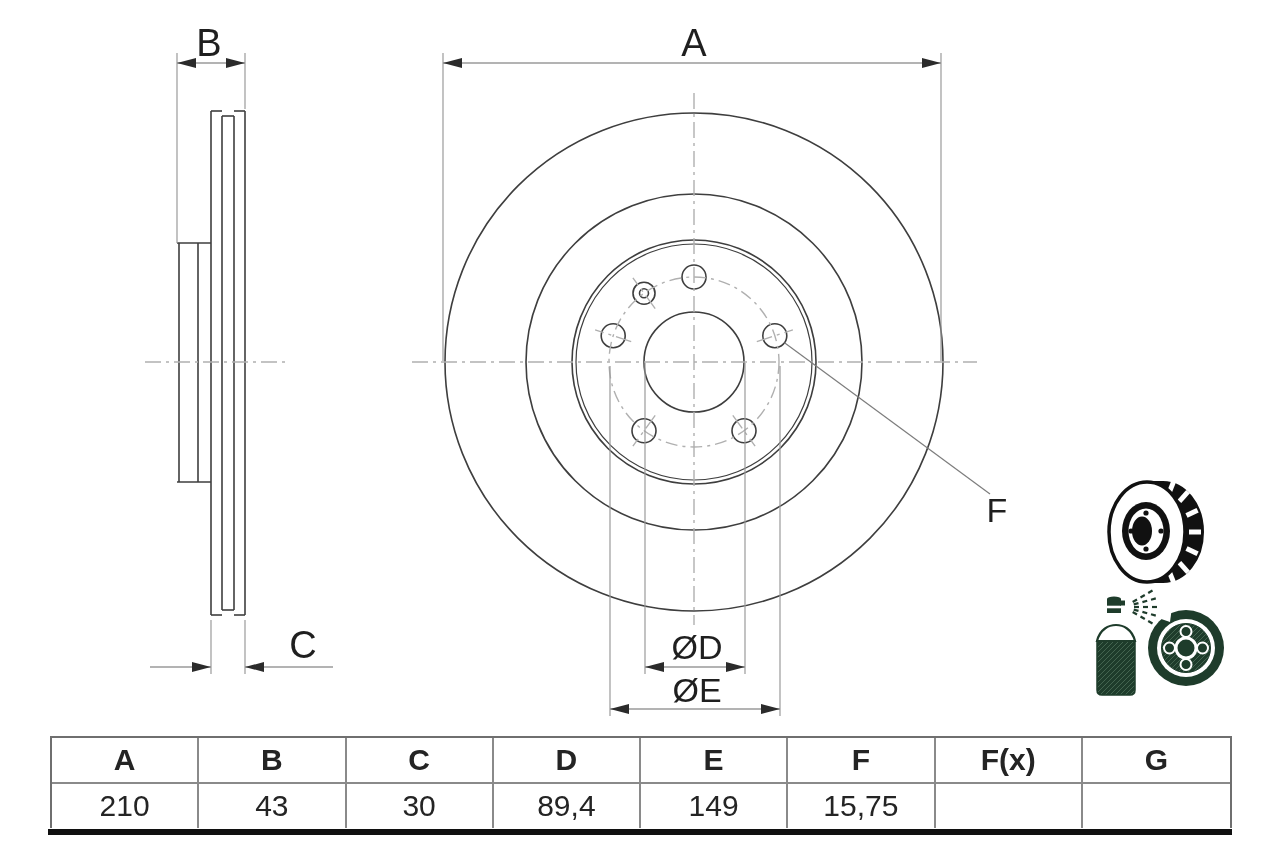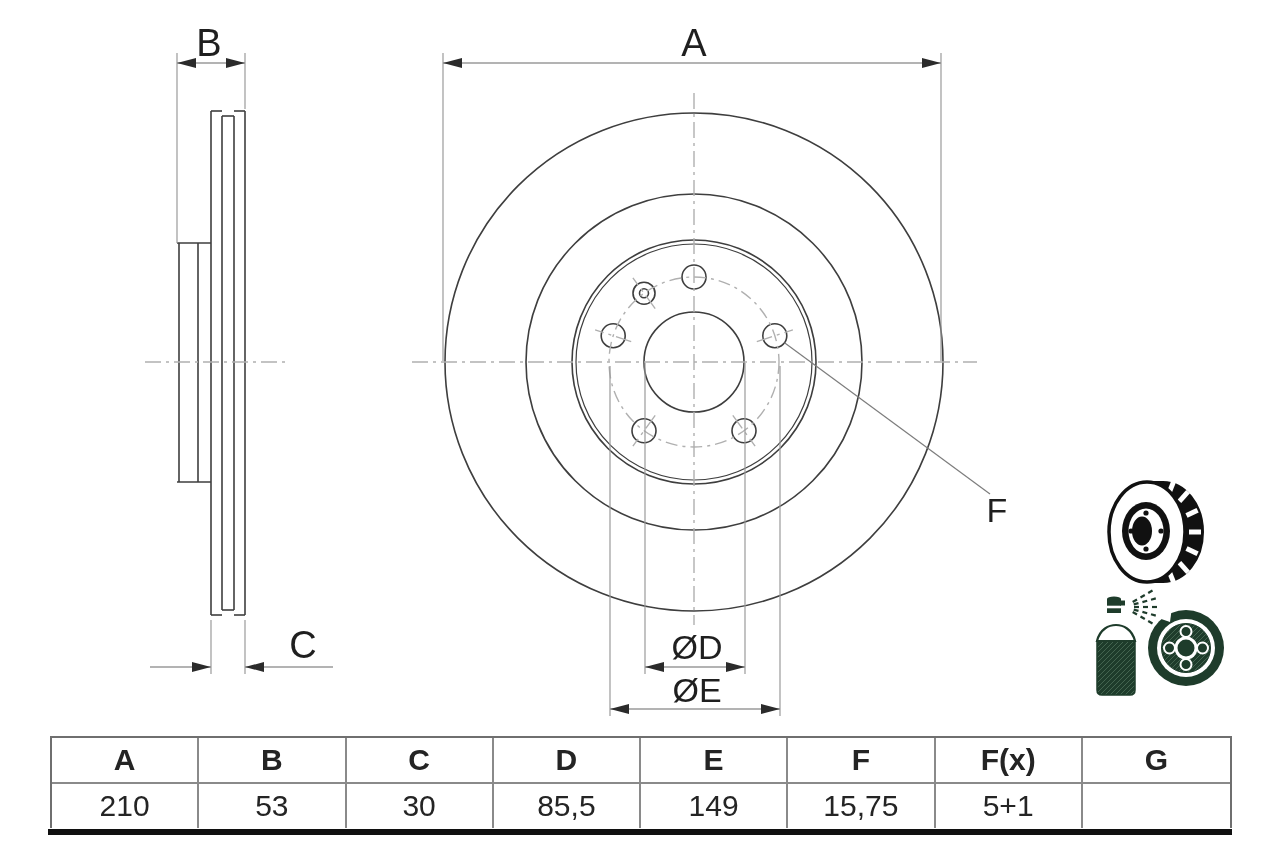--- a/index.html
+++ b/index.html
@@ -211,23 +211,22 @@
   <div class="spec-table">
     <div class="spec-cell hdr">A</div>
     <div class="spec-cell hdr">B</div>
     <div class="spec-cell hdr">C</div>
     <div class="spec-cell hdr">D</div>
     <div class="spec-cell hdr">E</div>
     <div class="spec-cell hdr">F</div>
     <div class="spec-cell hdr">F(x)</div>
     <div class="spec-cell hdr">G</div>
     <div class="spec-cell">210</div>
-    <div class="spec-cell">53</div>
+    <div class="spec-cell">43</div>
     <div class="spec-cell">30</div>
-    <div class="spec-cell">85,5</div>
+    <div class="spec-cell">89,4</div>
     <div class="spec-cell">149</div>
     <div class="spec-cell">15,75</div>
-    <div class="spec-cell">5+1</div>
     <div class="spec-cell"></div>
   </div>
   <div class="table-base-rule"></div>
 
 </div>
 
 </body></html>

